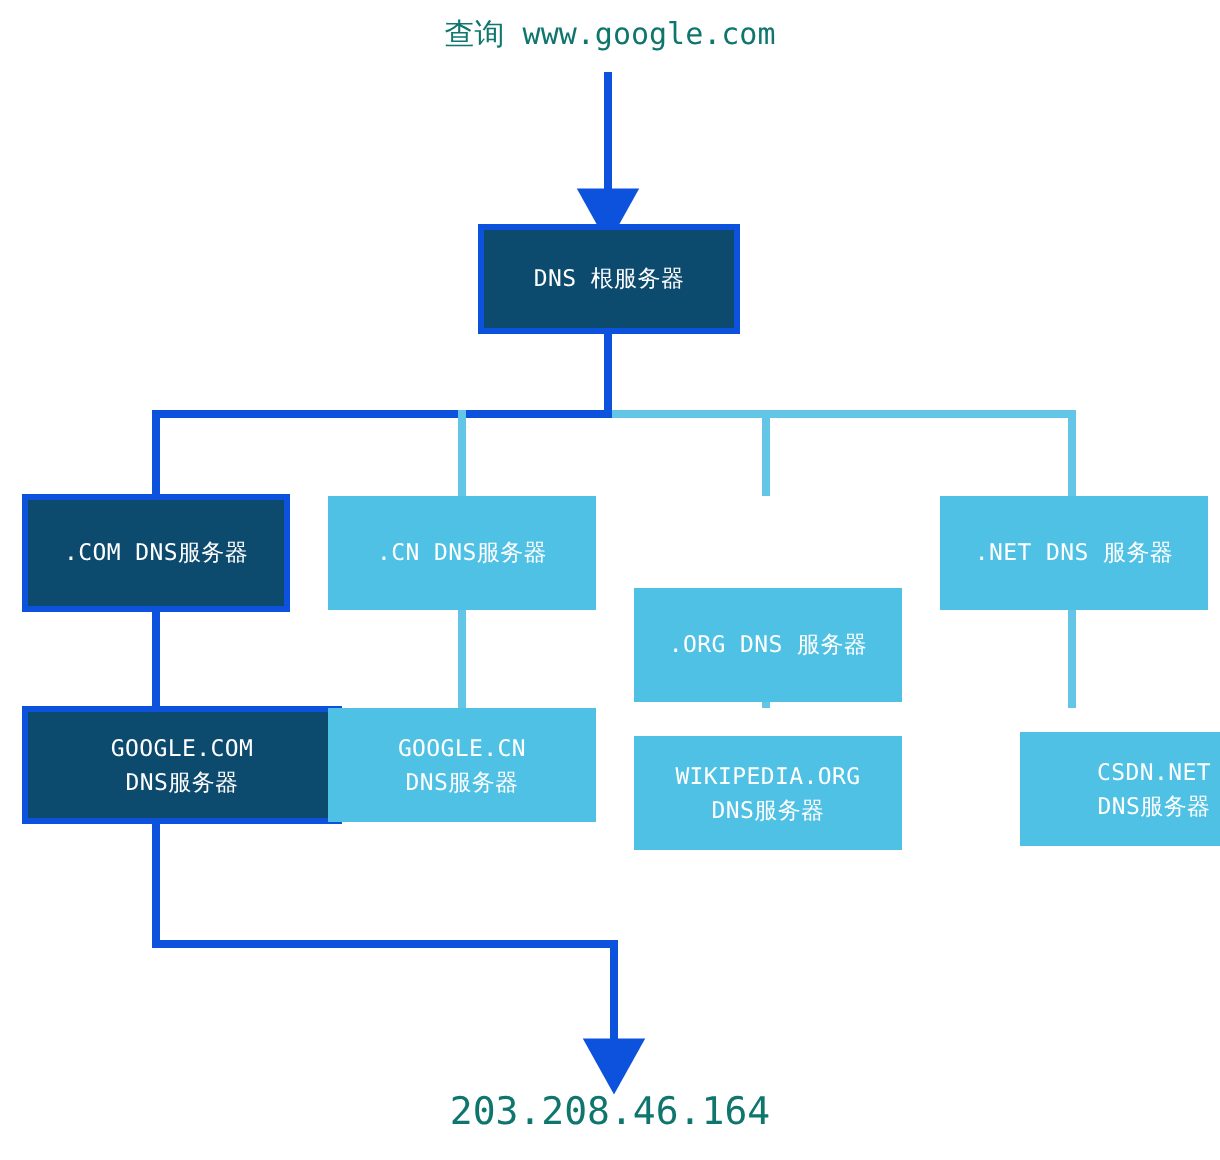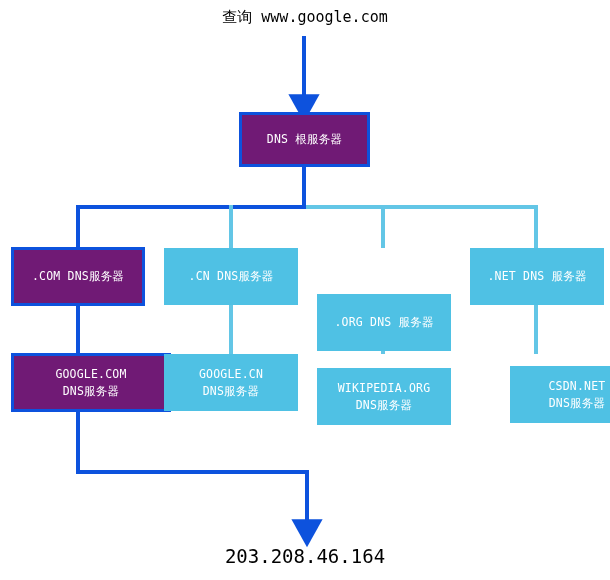--- a/index.html
+++ b/index.html
@@ -41,26 +41,26 @@
     line-height: 17px;
     letter-spacing: 0.2px;
     white-space: pre-line;
     user-select: none;
   }
   .node-box.plain {
     background: #4FC1E4;
     border: none;
   }
   .node-box.highlighted {
-    background: #701a75;
+    background: #0c4a6e;
     border: 3px solid #0D52DD;
   }
   .caption {
     position: absolute;
-    color: #000000;
+    color: #0f766e;
     font-family: "DejaVu Sans Mono", "DejaVu Sans", monospace;
     font-size: 14.5px;
     white-space: pre;
     user-select: none;
   }
   .caption.query {
     left: 0;
     top: 8px;
     width: 610px;
     text-align: center;

